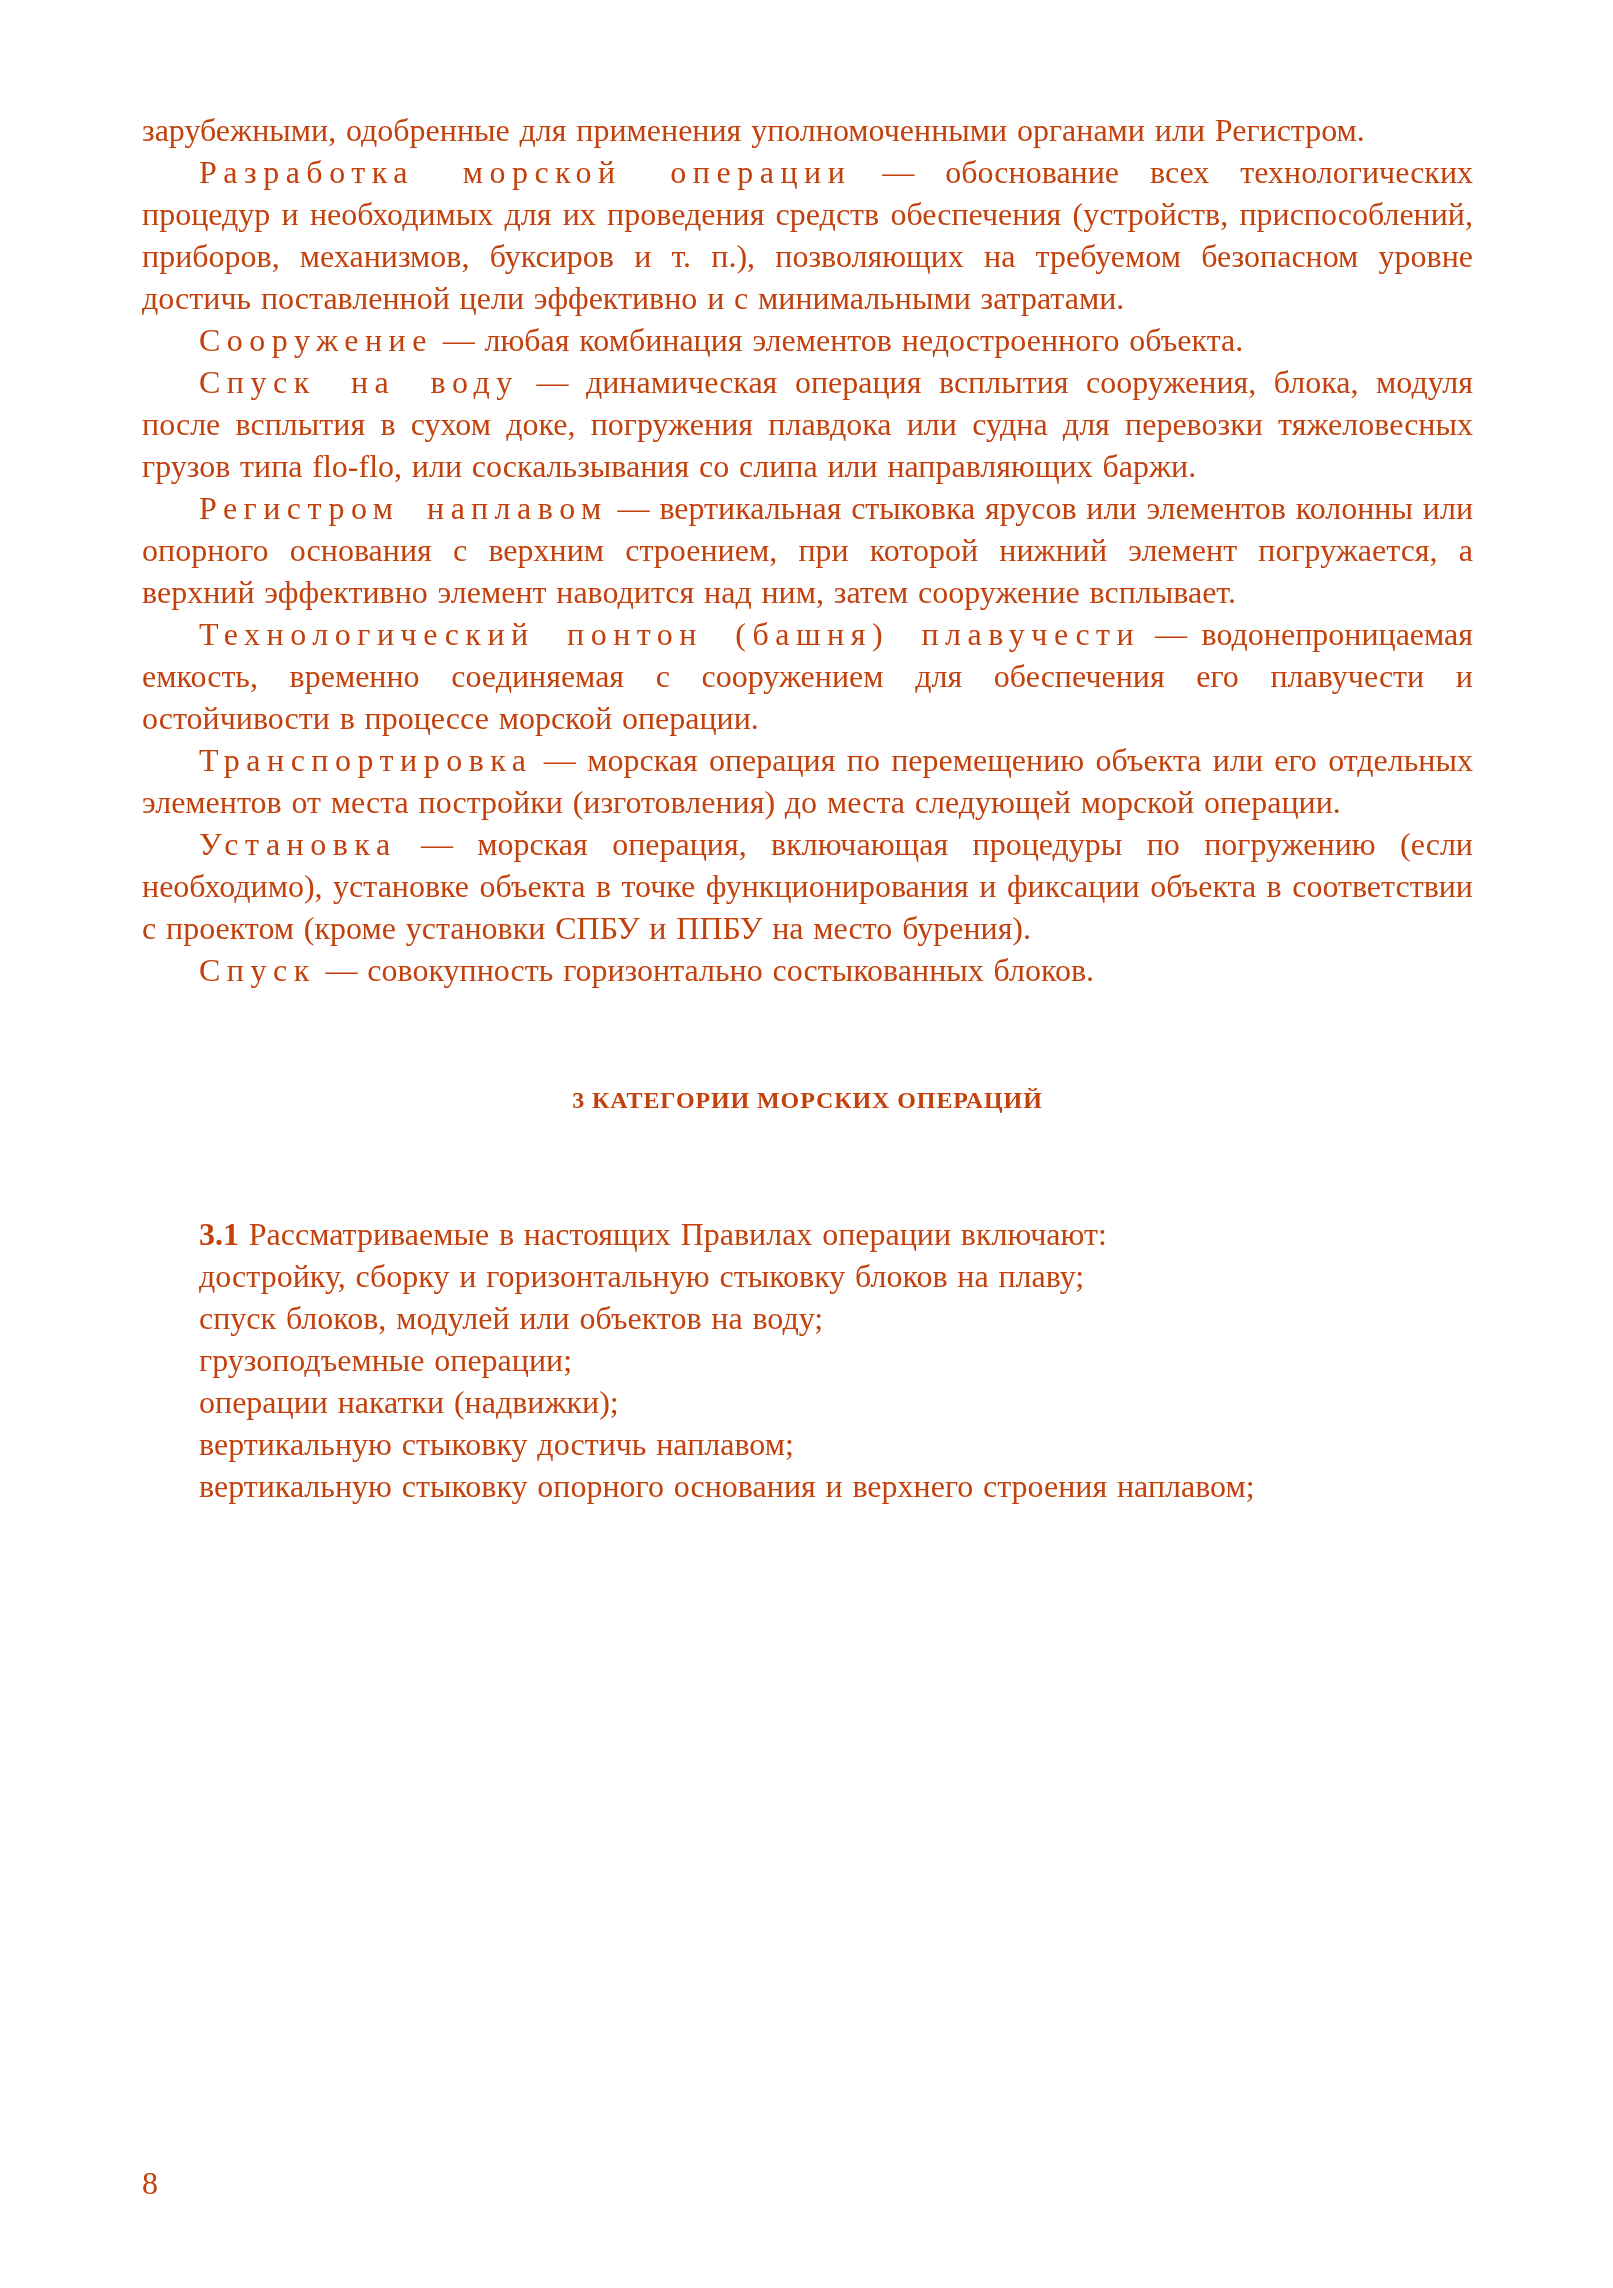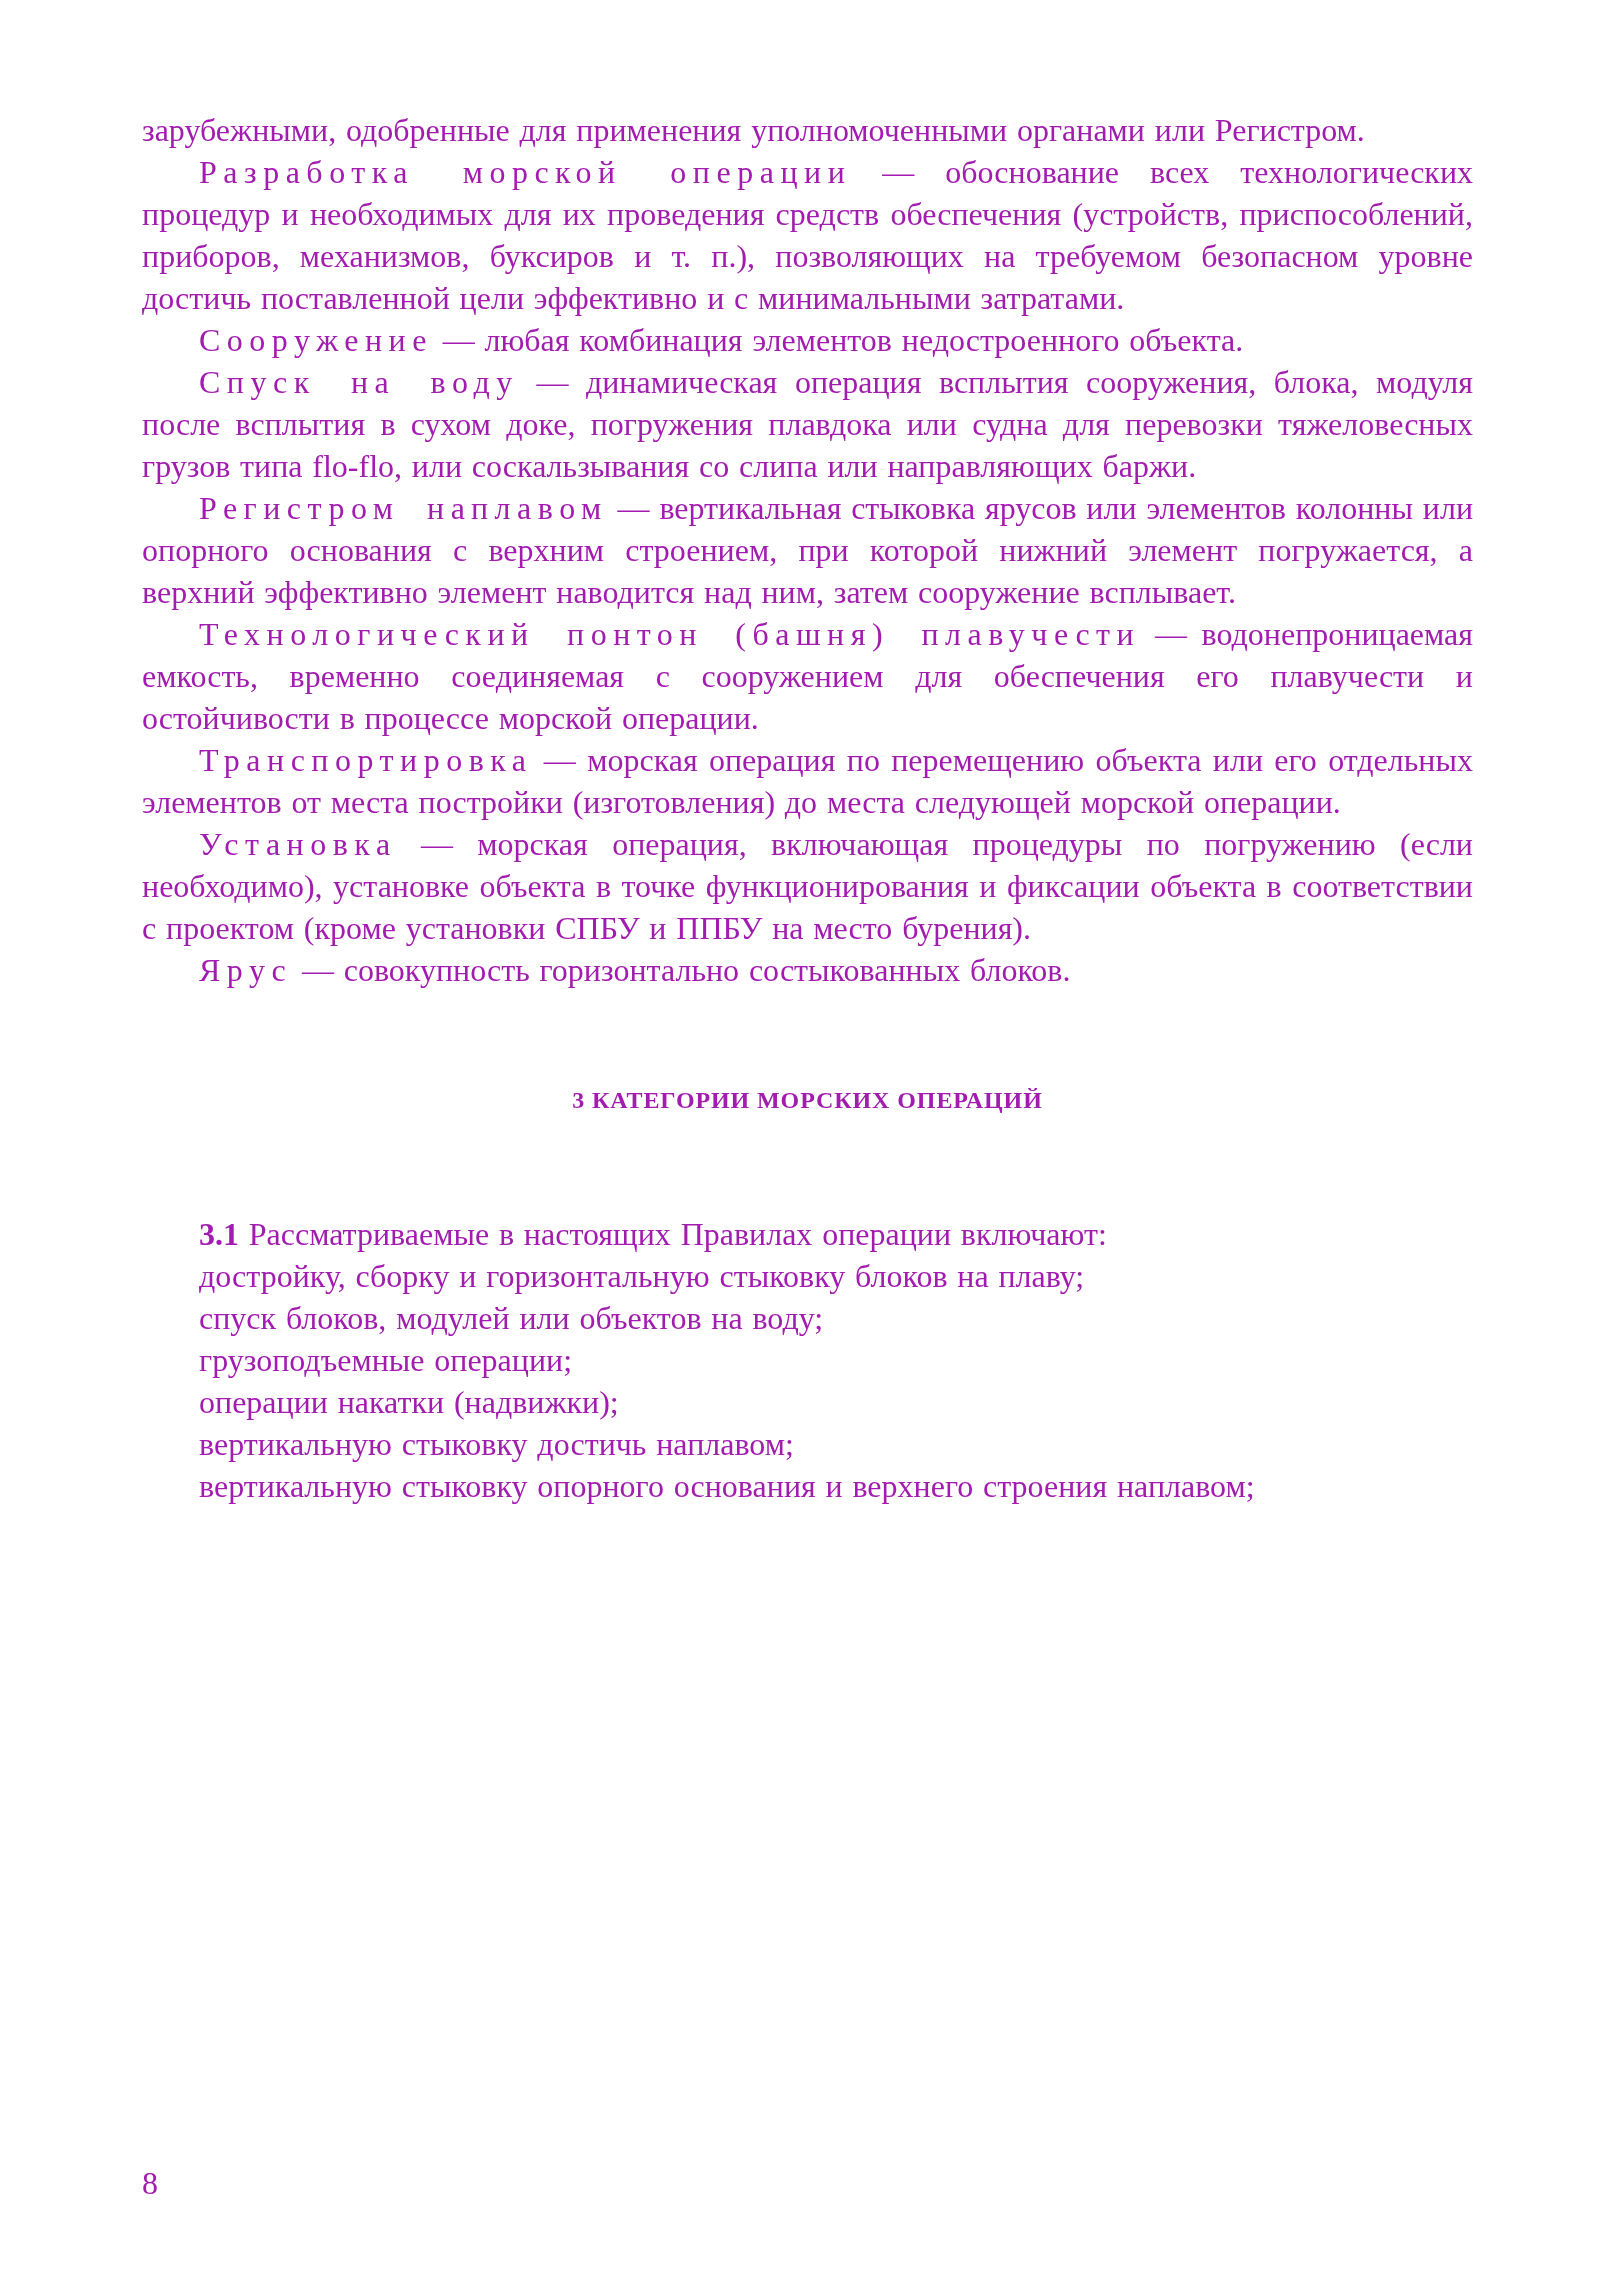--- a/index.html
+++ b/index.html
@@ -2,21 +2,21 @@
 <html style="font-size:14.8px"><head>
 <meta charset="utf-8">
 <style>
   * { margin: 0; padding: 0; box-sizing: border-box; }
   html, body { background: #ffffff; }
   .page {
     position: relative;
     width: 1613px;
     height: 2289px;
     background: #ffffff;
-    color: #a21caf;
+    color: #c2410c;
     font-family: "Liberation Serif", "DejaVu Serif", serif;
     overflow: hidden;
   }
   .text-block {
     position: absolute;
     left: 142px;
     right: 140px;
     top: 109px;
   }
   p.body {
@@ -65,21 +65,21 @@
     <p class="body"><span class="term">Спуск на воду</span><span> — динамическая операция всплытия сооружения, блока, модуля после всплытия в сухом доке, погружения плавдока или судна для перевозки тяжеловесных грузов типа flo-flo, или соскальзывания со слипа или направляющих баржи.</span></p>
 
     <p class="body"><span class="term">Регистром наплавом</span><span> — вертикальная стыковка ярусов или элементов колонны или опорного основания с верхним строением, при которой нижний элемент погружается, а верхний эффективно элемент наводится над ним, затем сооружение всплывает.</span></p>
 
     <p class="body"><span class="term">Технологический понтон (башня) плавучести</span><span> — водонепроницаемая емкость, временно соединяемая с сооружением для обеспечения его плавучести и остойчивости в процессе морской операции.</span></p>
 
     <p class="body"><span class="term">Транспортировка</span><span> — морская операция по перемещению объекта или его отдельных элементов от места постройки (изготовления) до места следующей морской операции.</span></p>
 
     <p class="body"><span class="term">Установка</span><span> — морская операция, включающая процедуры по погружению (если необходимо), установке объекта в точке функционирования и фиксации объекта в соответствии с проектом (кроме установки СПБУ и ППБУ на место бурения).</span></p>
 
-    <p class="body"><span class="term">Ярус</span><span> — совокупность горизонтально состыкованных блоков.</span></p>
+    <p class="body"><span class="term">Спуск</span><span> — совокупность горизонтально состыкованных блоков.</span></p>
 
     <h2 class="heading">3 КАТЕГОРИИ МОРСКИХ ОПЕРАЦИЙ</h2>
 
     <p class="body"><span class="clause-num">3.1</span><span> Рассматриваемые в настоящих Правилах операции включают:</span></p>
 
     <p class="body">достройку, сборку и горизонтальную стыковку блоков на плаву;</p>
     <p class="body">спуск блоков, модулей или объектов на воду;</p>
     <p class="body">грузоподъемные операции;</p>
     <p class="body">операции накатки (надвижки);</p>
     <p class="body">вертикальную стыковку достичь наплавом;</p>

